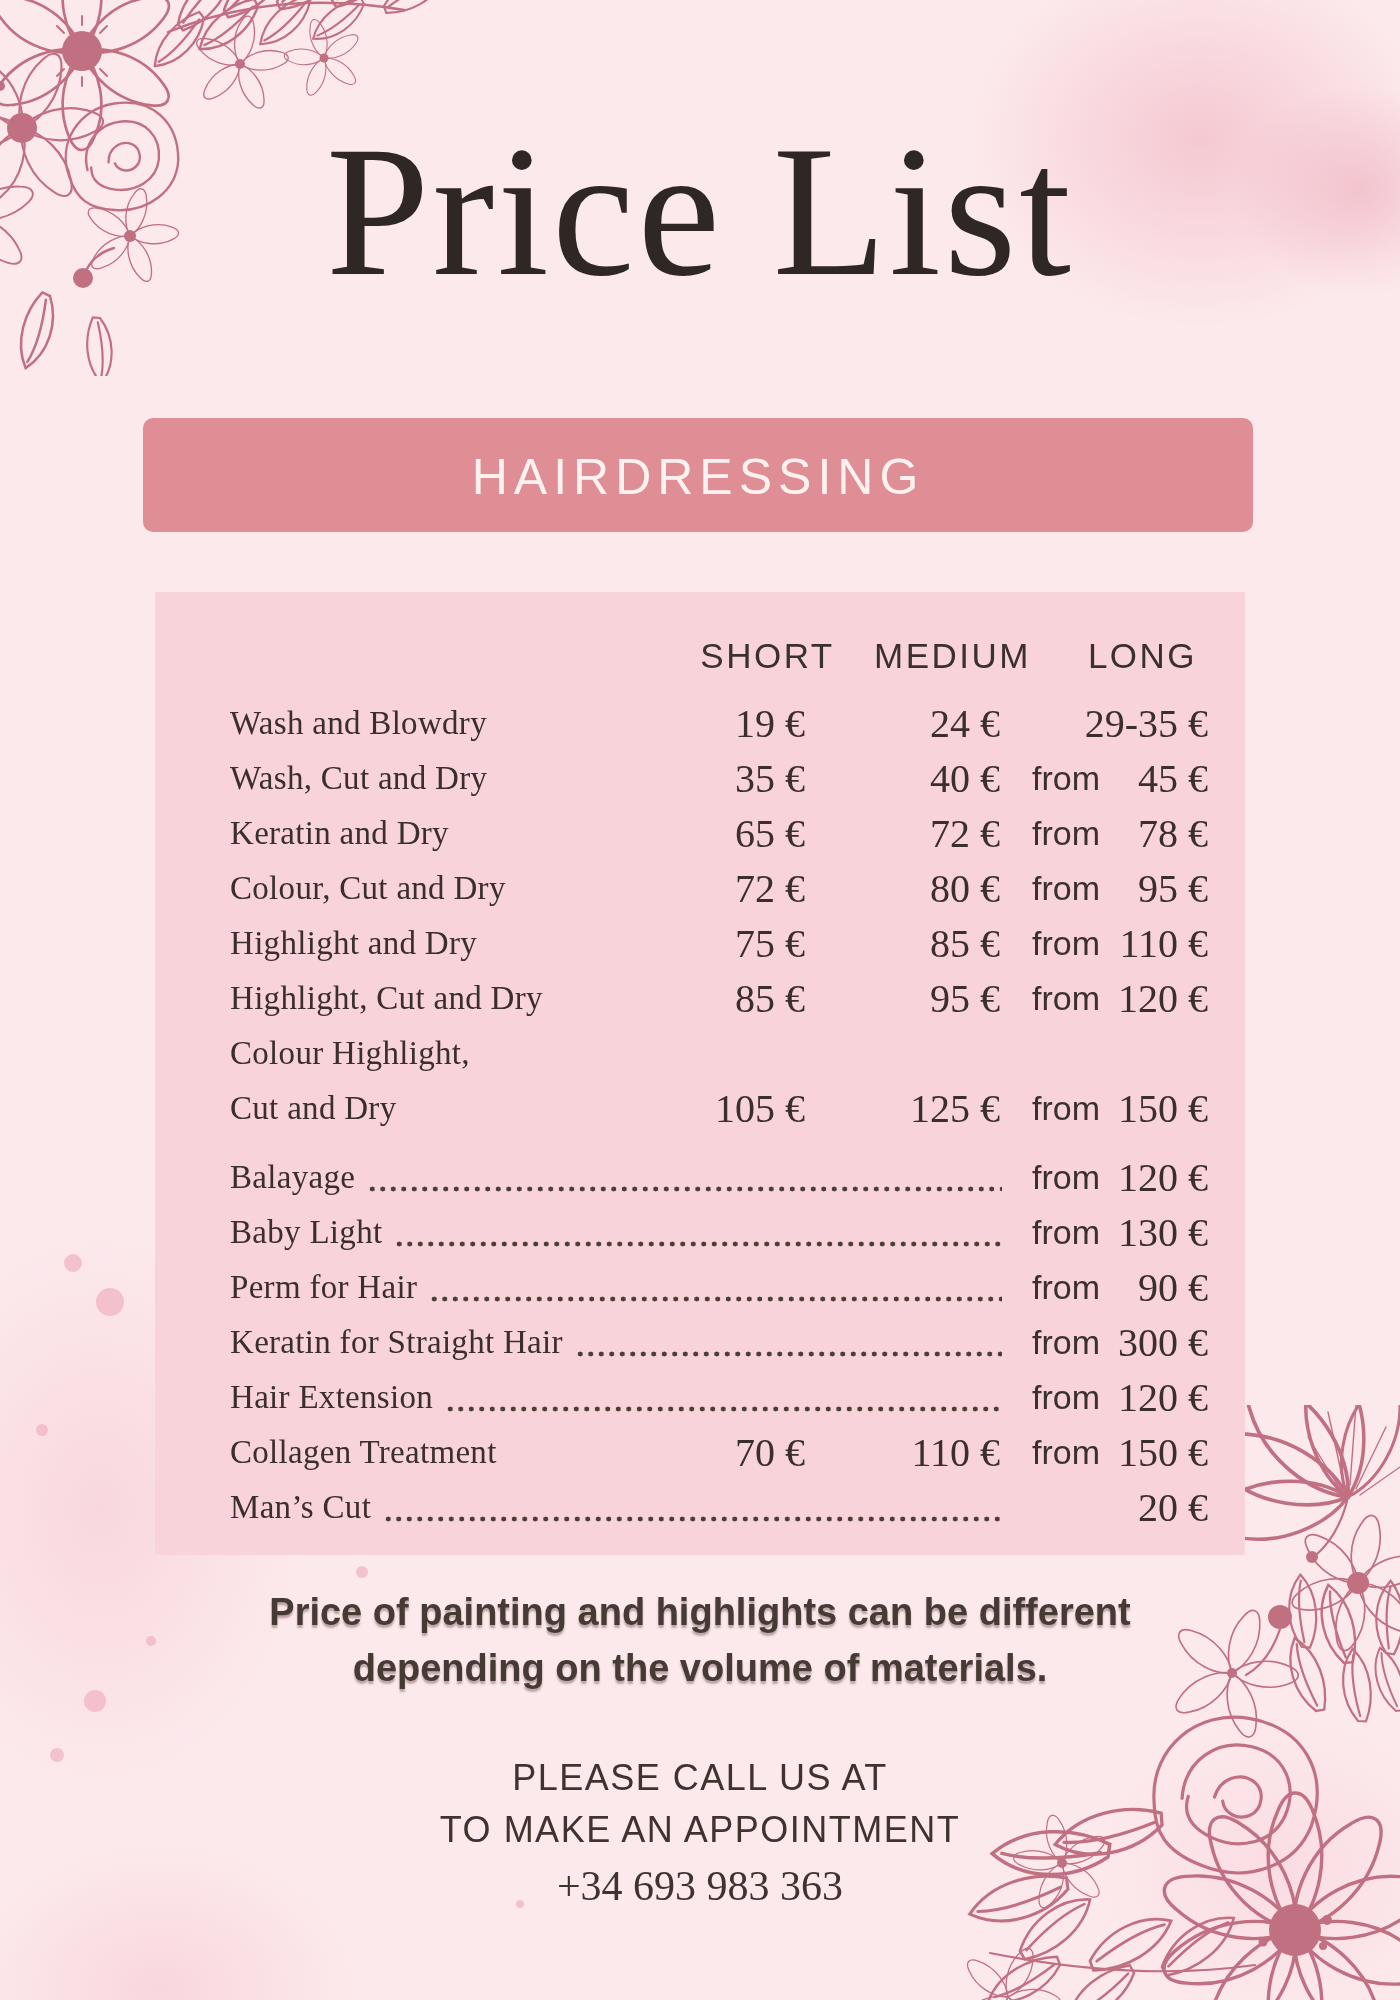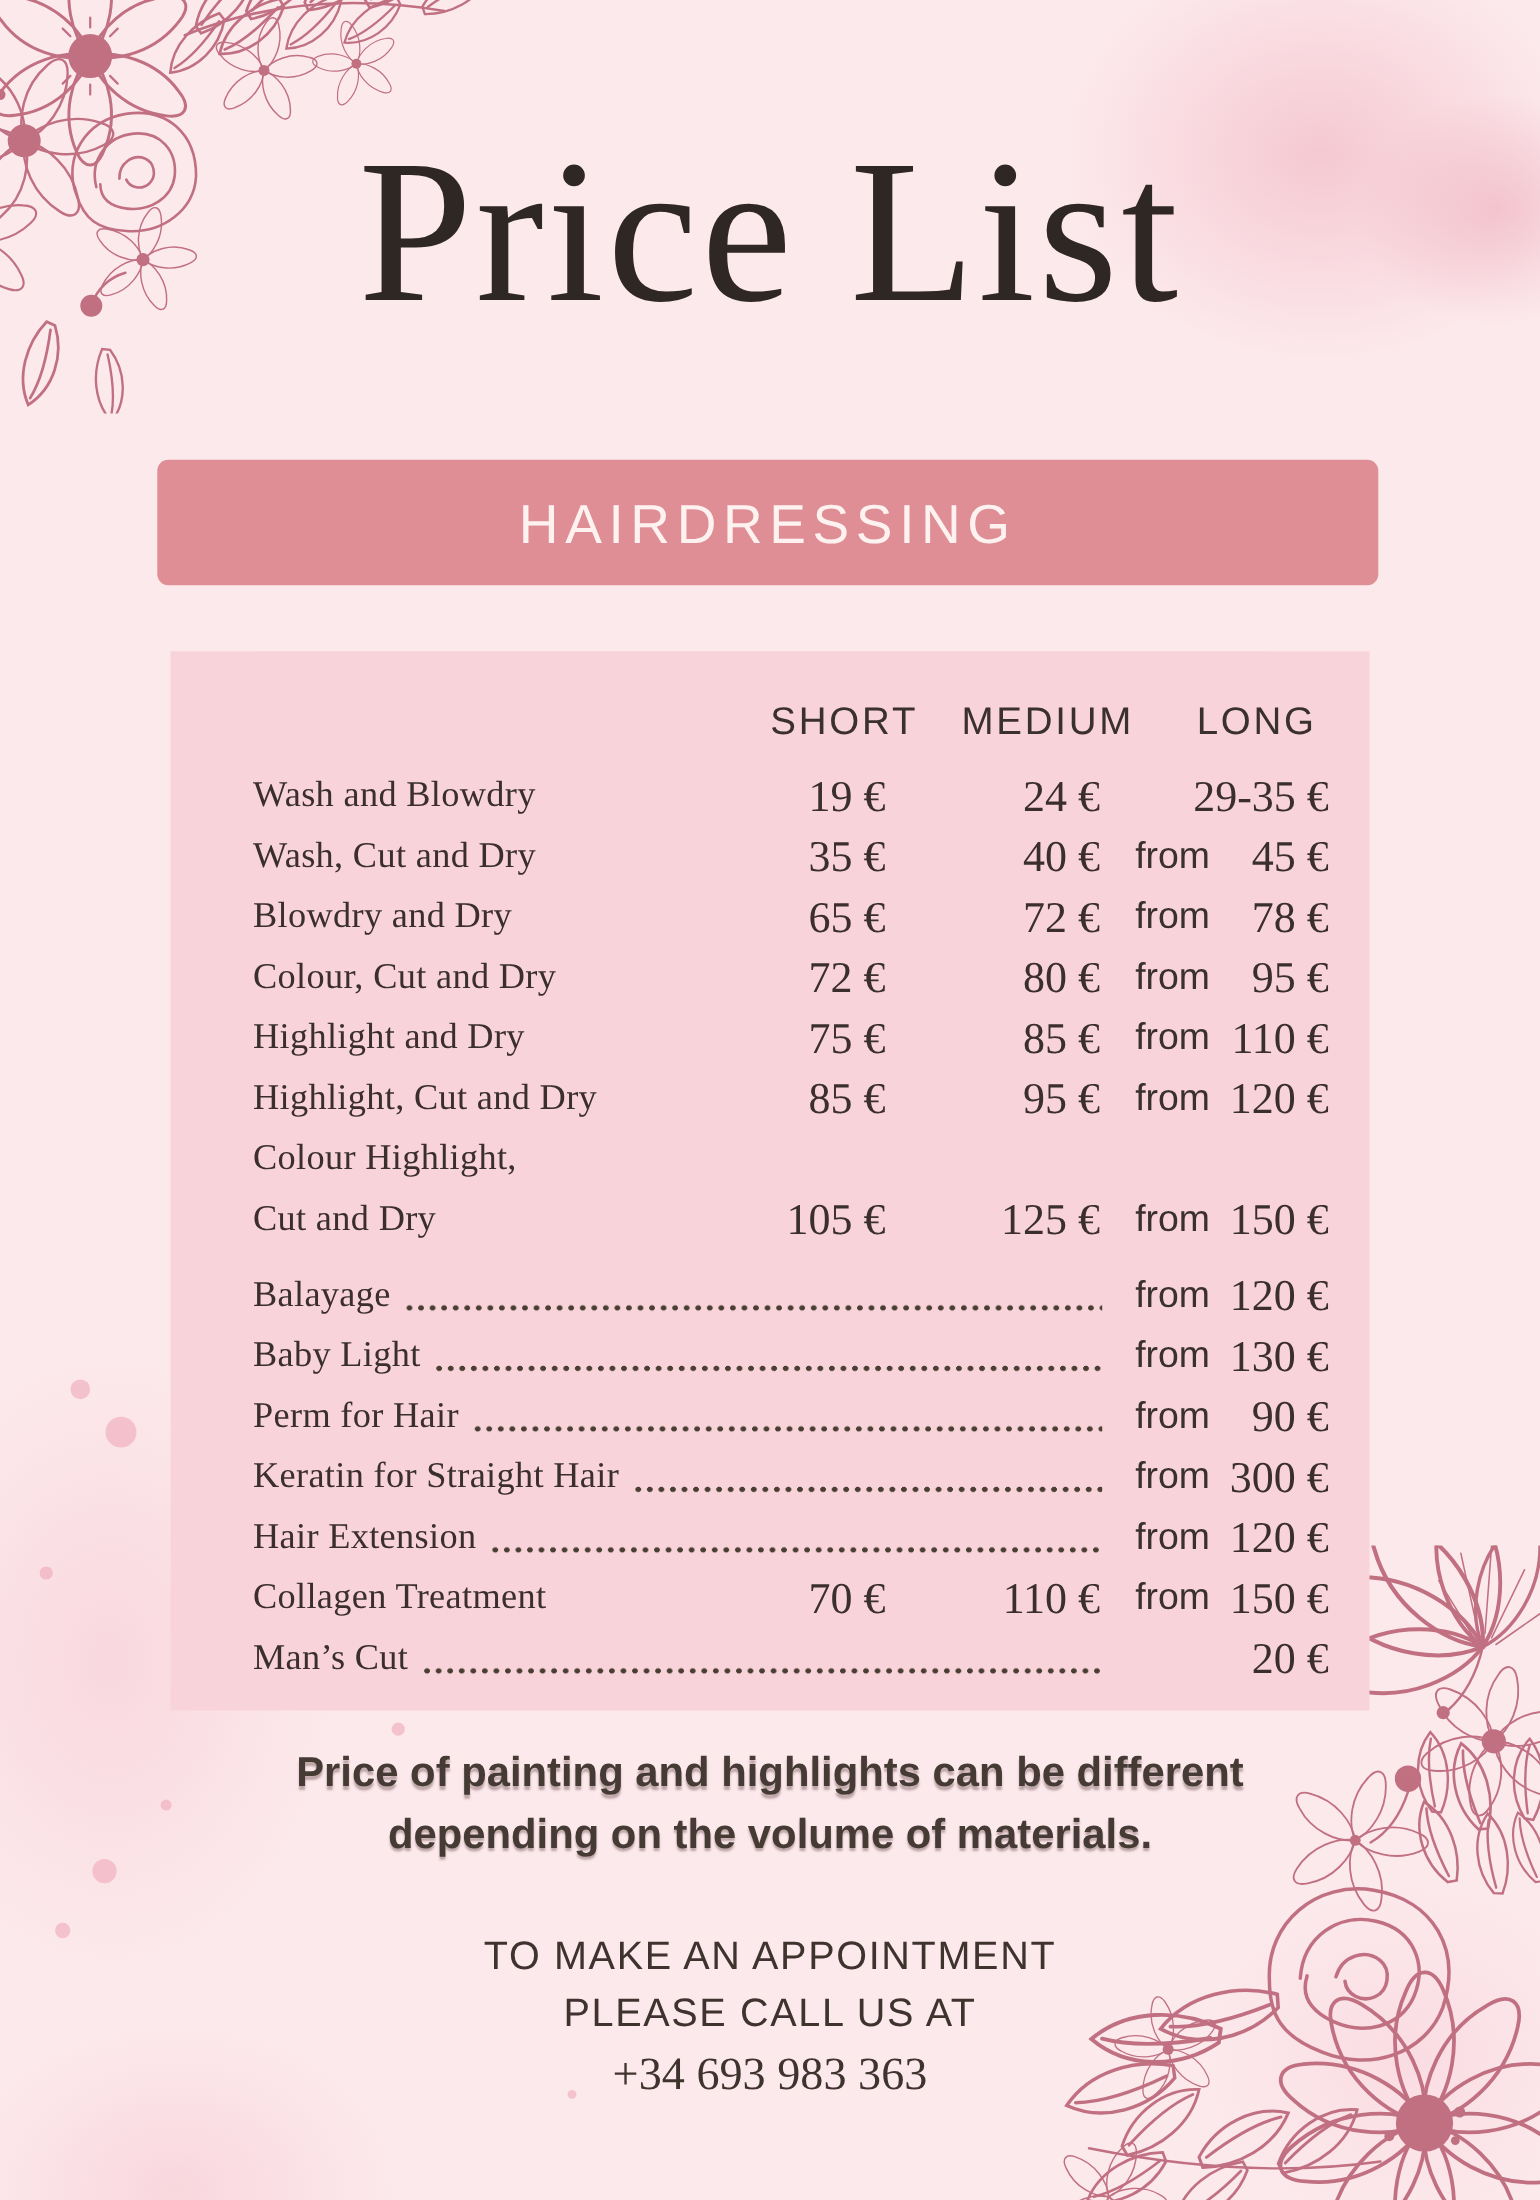--- a/index.html
+++ b/index.html
@@ -256,21 +256,21 @@
       <span class="label">Wash, Cut and Dry</span>
 
     </div>
     <span class="p short">35 €</span>
     <span class="p medium">40 €</span>
     <span class="p from">from</span>
     <span class="p long">45 €</span>
   </div>
         <div class="row">
     <div class="lab-wrap">
-      <span class="label">Blowdry and Dry</span>
+      <span class="label">Keratin and Dry</span>
 
     </div>
     <span class="p short">65 €</span>
     <span class="p medium">72 €</span>
     <span class="p from">from</span>
     <span class="p long">78 €</span>
   </div>
         <div class="row">
     <div class="lab-wrap">
       <span class="label">Colour, Cut and Dry</span>
@@ -393,18 +393,18 @@
   </div>
       </div>
   </div>
 
   <div class="note">
     <div>Price of painting and highlights can be different</div>
     <div>depending on the volume of materials.</div>
   </div>
 
   <div class="appt">
+    <div class="l">PLEASE CALL US AT</div>
     <div class="l">TO MAKE AN APPOINTMENT</div>
-    <div class="l">PLEASE CALL US AT</div>
     <div class="phone">+34 693 983 363</div>
   </div>
 
 </div>
 
 </body></html>

